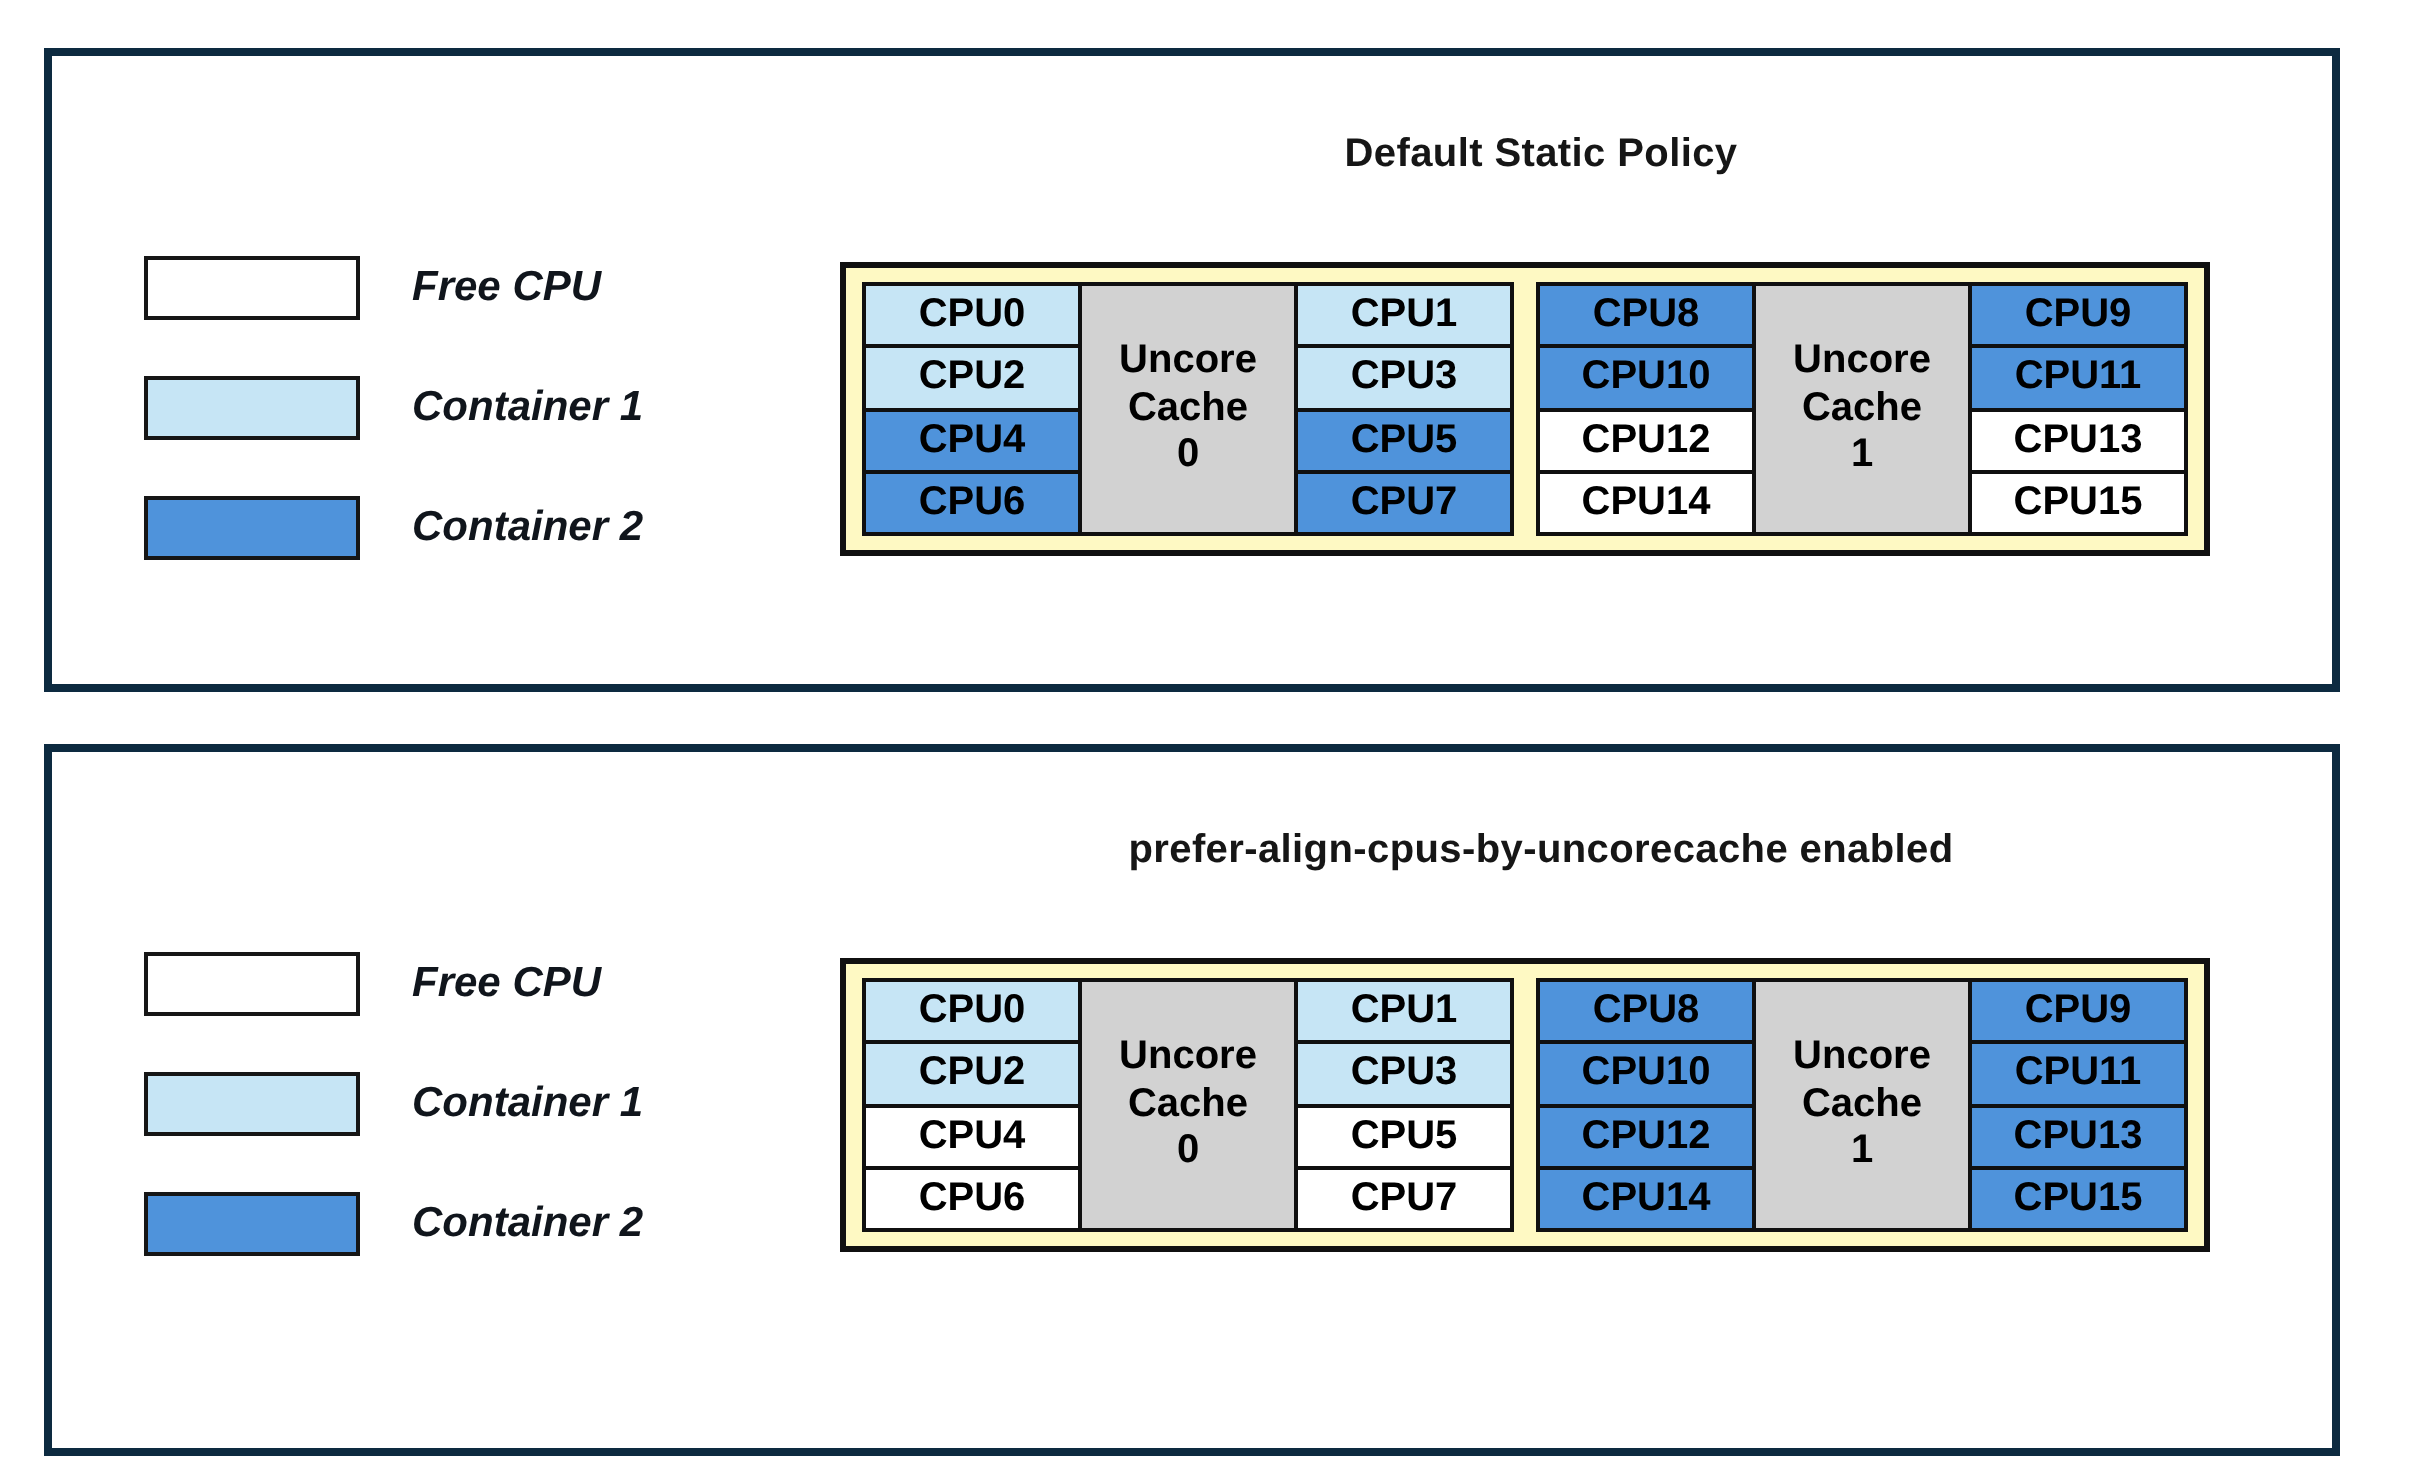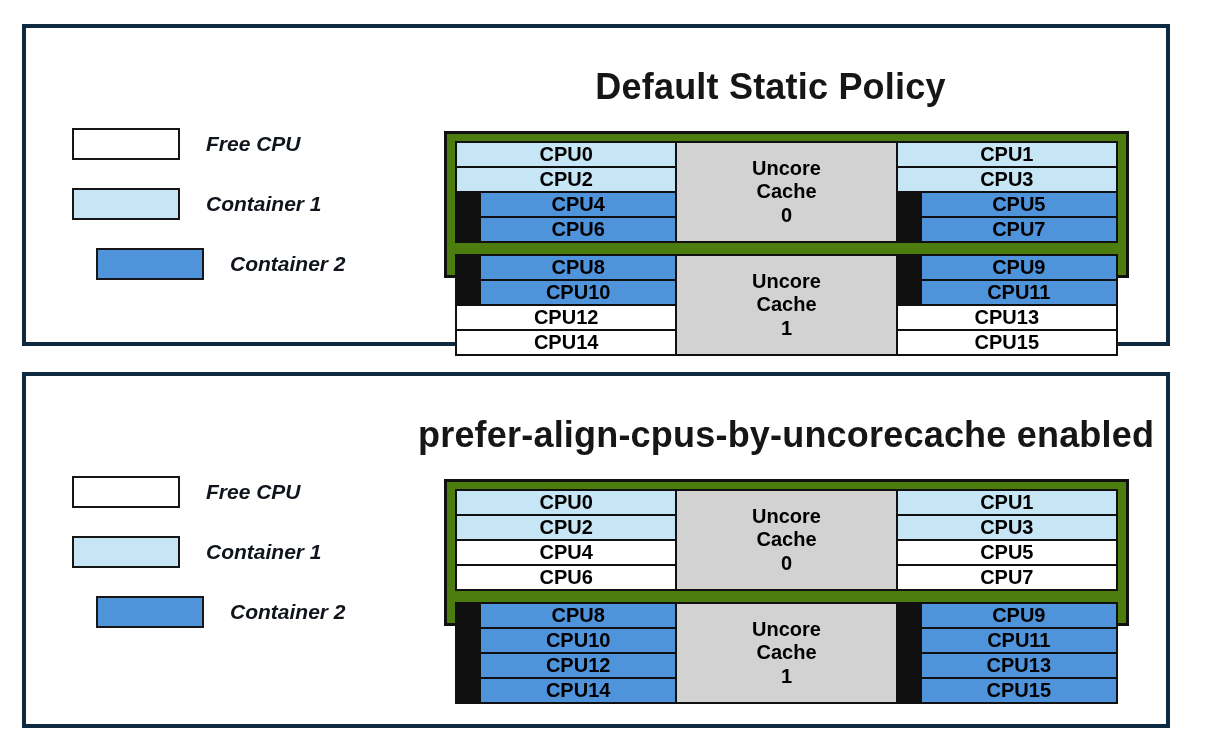--- a/index.html
+++ b/index.html
@@ -26,21 +26,21 @@
   #panels .panel:nth-child(1) { top: 24px;  height: 322px; }
   #panels .panel:nth-child(2) { top: 372px; height: 356px; }
 
   .panel-title {
     position: absolute;
     left: 392px;
     width: 705px;
     top: 38px;
     text-align: center;
     font-weight: 700;
-    font-size: 36px;
+    font-size: 20px;
     color: #161616;
     white-space: nowrap;
     letter-spacing: 0.2px;
   }
 
   .legend {
     position: absolute;
     left: 46px;
     top: 100px;
   }
@@ -60,31 +60,30 @@
   }
   .legend-label {
     font-size: 21px;
     font-weight: 700;
     color: #10151c;
     white-space: nowrap;
   }
 
   .diagram {
     position: absolute;
-    left: 418px;
+    left: 394px;
     top: 103px;
     width: 685px;
     height: 147px;
     box-sizing: border-box;
     border: 3px solid var(--line, #101010);
-    background: #4d7c0f;
+    background: #fef9c3;
     display: flex;
     gap: 11px;
     padding: 7px 8px;
-    flex-direction: column;
   }
   .group {
     flex: 1;
     display: grid;
     grid-template-columns: repeat(3, 1fr);
     grid-template-rows: repeat(4, 1fr);
     gap: 2px;
     padding: 2px;
     background: var(--line, #101010);
   }
@@ -106,21 +105,21 @@
     align-items: center;
     justify-content: center;
     font-size: 20px;
     font-weight: 700;
     line-height: 1.18;
     color: #000000;
     text-align: left;
   }
   .a-free       { background: var(--free, #ffffff); }
   .a-container1 { background: var(--c1, #c6e5f5); }
-  .a-container2 { background: var(--c2, #4f93db); margin-left: 24px; }
+  .a-container2 { background: var(--c2, #4f93db); }
   .a-uncore     { background: var(--uncore, #d2d2d2); }
 </style>
 </head>
 <body>
 
 <div id="stage">
   <div id="panels">
   <div class="panel">
     <div class="panel-title">Default Static Policy</div>
     <div class="legend">

